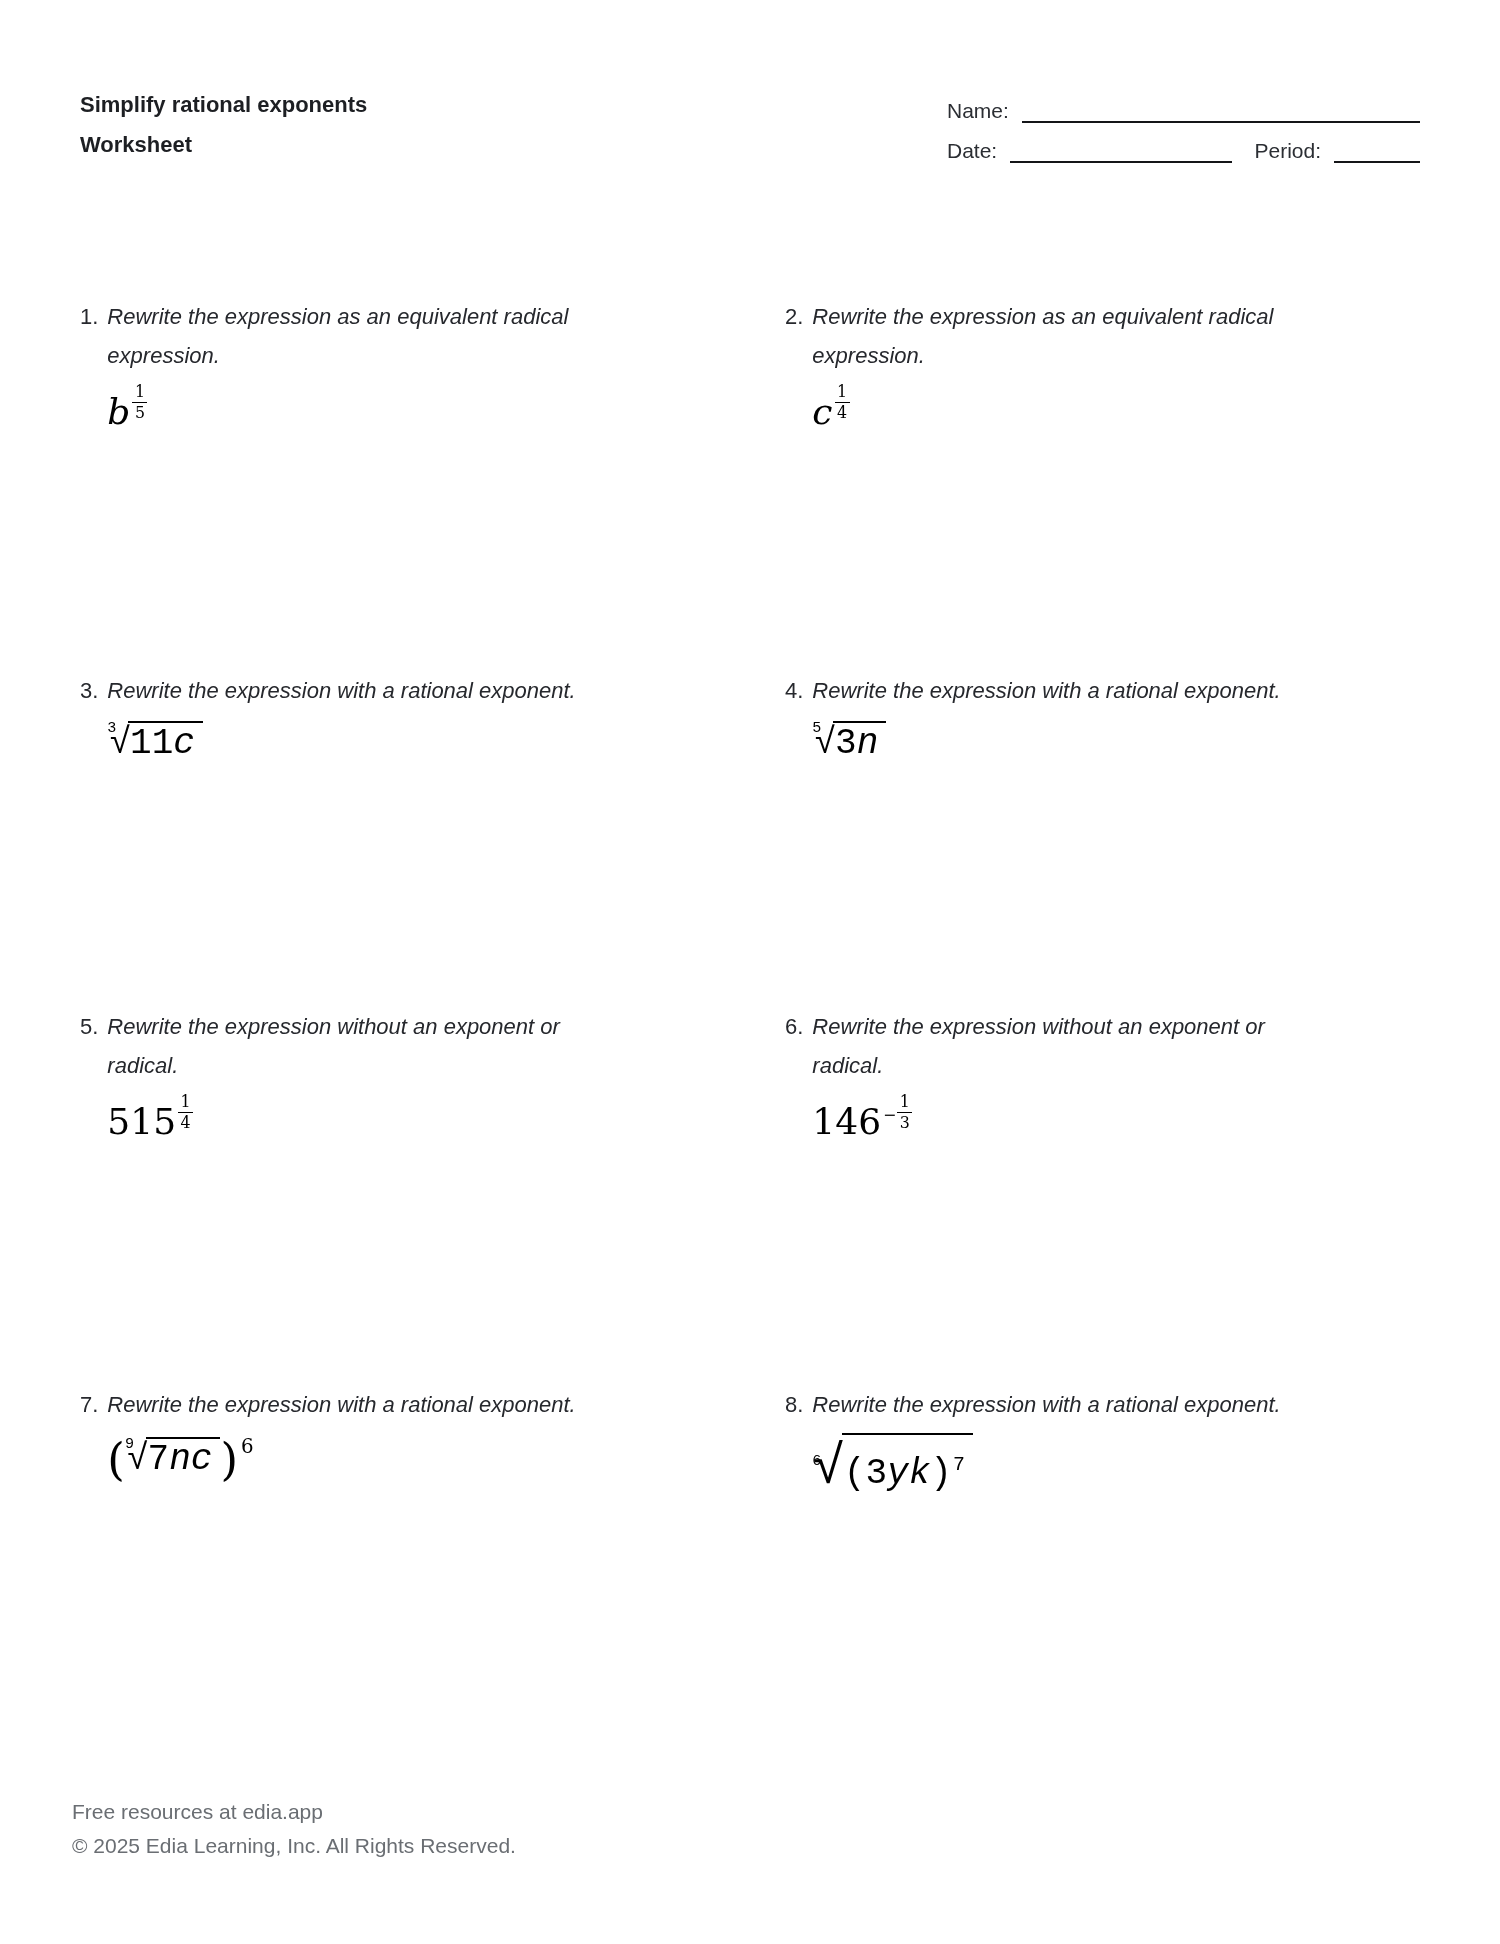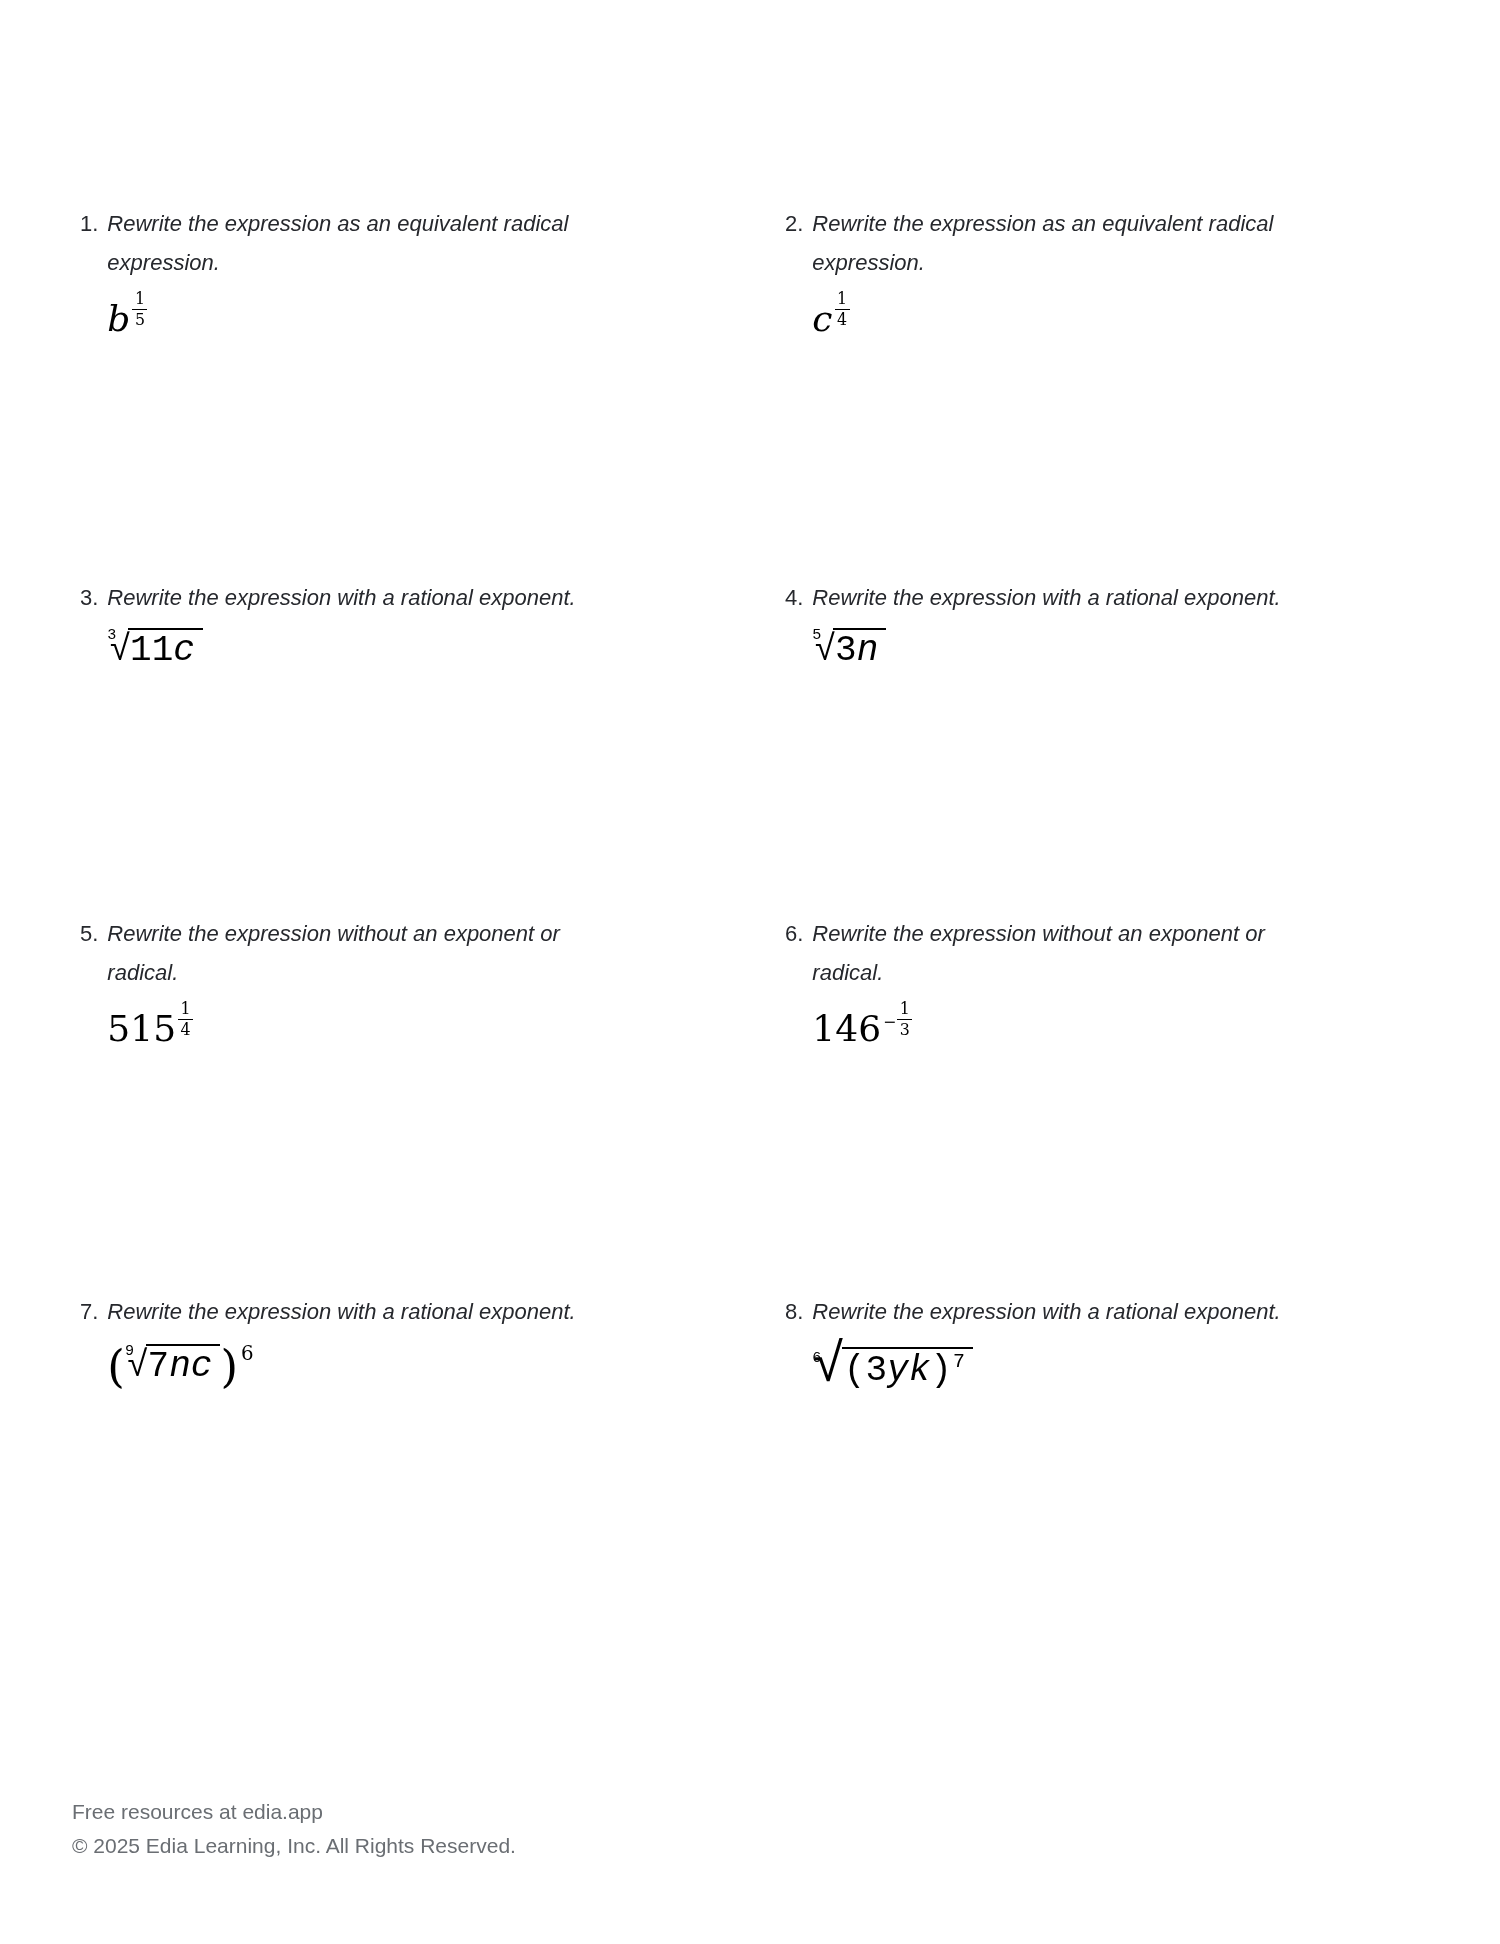--- a/index.html
+++ b/index.html
@@ -32,33 +32,51 @@
   .sup-exp .neg{display:inline-block;vertical-align:0.5em;margin-right:1px;}
   .frac{display:inline-block;text-align:center;}
   .fnum{display:block;border-bottom:1.6px solid #000;padding:0 2.5px 1px 2.5px;}
   .fden{display:block;padding-top:1px;}
   .mroot{display:inline-block;white-space:nowrap;font-family:Liberation Mono, monospace;}
   .ridx{font-size:0.42em;vertical-align:1.4em;margin-right:-7px;position:relative;z-index:2;}
   .rsign{display:inline-block;line-height:1;}
   .rbody{display:inline-block;border-top:2.2px solid #000;line-height:1.05;padding:2px 8px 0 2px;margin-left:-3px;}
   .tall .rsign{font-size:1.5em;}
   .tall .ridx{vertical-align:1.2em;margin-right:-9px;}
-  .tall .rbody{padding-top:3px;}
+  .tall .rbody{padding-top:20px;}
   .bigp{font-size:1.25em;vertical-align:-0.12em;}
   .opow{font-size:0.55em;vertical-align:0.83em;margin-left:3px;}
   .ipow{font-size:0.55em;vertical-align:0.66em;margin-left:1px;}
   
   .footer{position:absolute;left:72px;top:1795px;font-size:21px;line-height:1.6;color:#6a6e73;}
   .footer span{display:block;}
 </style>
 </head>
 <body>
 
 <div class="page">
 
+  <div class="header">
+    <div class="title-block">
+      <span class="title-line">Simplify rational exponents</span>
+      <span class="title-line">Worksheet</span>
+    </div>
+    <div class="fill-block">
+      <div class="fill-row">
+        <span class="fill-label">Name:</span>
+        <span class="blank grow"></span>
+      </div>
+      <div class="fill-row">
+        <span class="fill-label">Date:</span>
+        <span class="blank grow"></span>
+        <span class="fill-label period-label">Period:</span>
+        <span class="blank short"></span>
+      </div>
+    </div>
+  </div>
 
   <div class="problems">
 
     <div class="cell">
       <span class="p-num">1.</span>
       <div class="p-body">
         <span class="p-line">Rewrite the expression as an equivalent radical</span>
         <span class="p-line">expression.</span>
         <div class="math">
           <span class="v">b</span><span class="sup-exp"><span class="frac"><span class="fnum">1</span><span class="fden">5</span></span></span>

